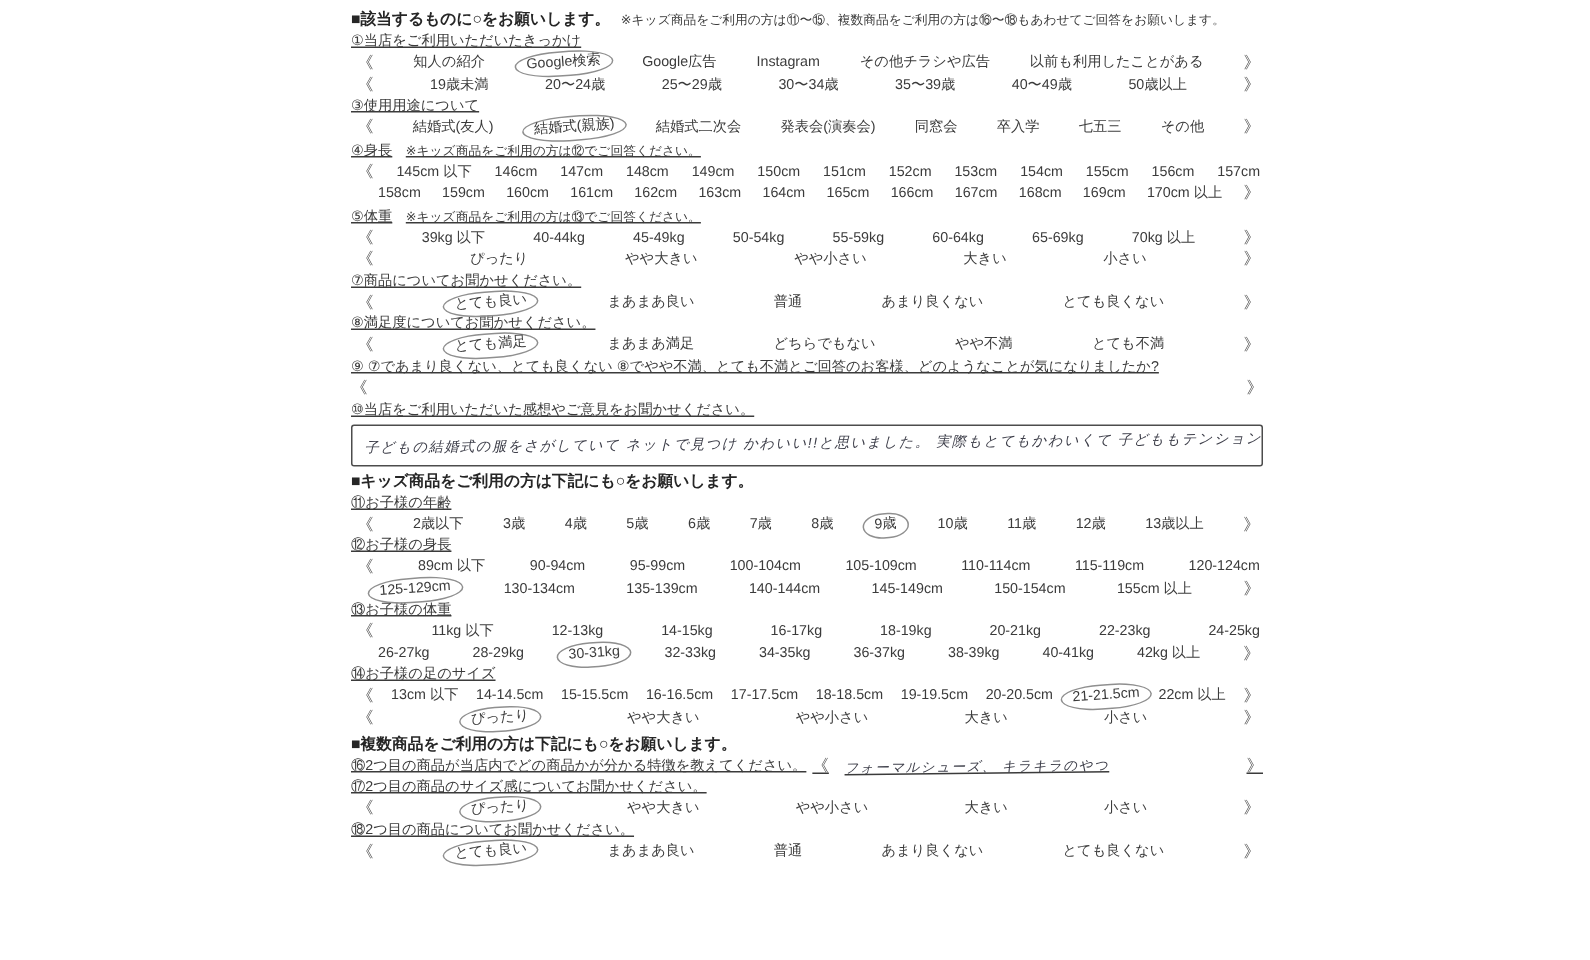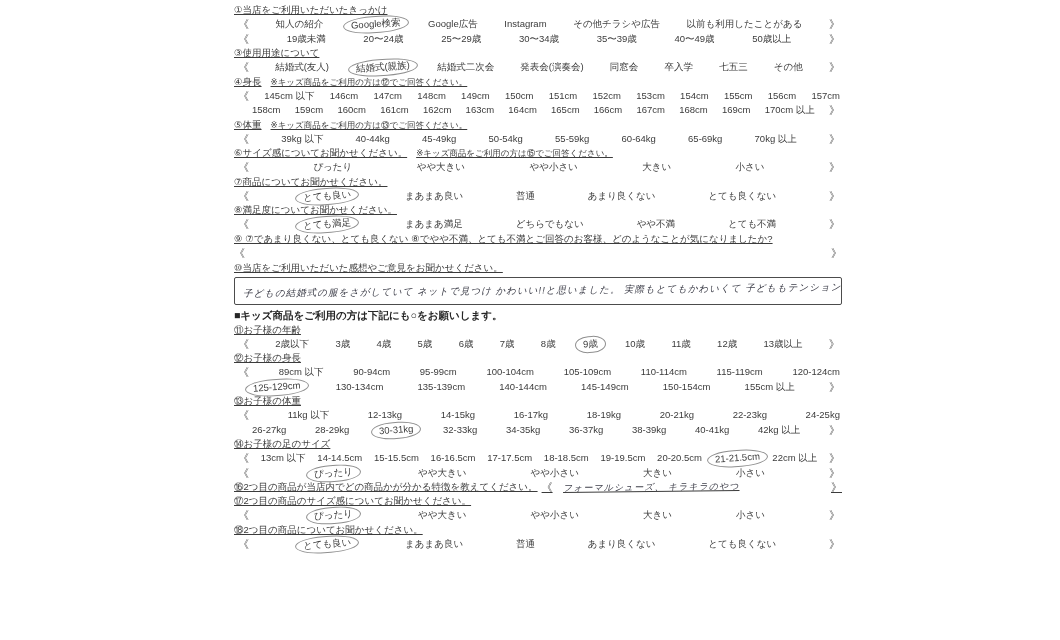--- a/index.html
+++ b/index.html
@@ -31,20 +31,21 @@
   }
   .free-row{display:flex;justify-content:space-between;align-items:center;line-height:15px;}
   .inline-free{display:flex;align-items:flex-end;gap:4px;}
   .inline-free .spacer{flex:1 1 auto;}
   .inline-free .hand{font-size:9px;margin-left:6px;}
 </style>
 </head>
 <body>
 
 <div class="sheet" id="form-body">
+    <div class="sec"><span>■該当するものに○をお願いします。</span><span class="note">※キッズ商品をご利用の方は⑪〜⑮、複数商品をご利用の方は⑯〜⑱もあわせてご回答をお願いします。</span></div>
     <div class="q"><span>①当店をご利用いただいたきっかけ</span></div>
     <div class="row">
       <span class="bracket">《</span>
       <span class="opt">知人の紹介</span>
       <span class="opt circ">Google検索</span>
       <span class="opt">Google広告</span>
       <span class="opt">Instagram</span>
       <span class="opt">その他チラシや広告</span>
       <span class="opt">以前も利用したことがある</span>
       <span class="bracket">》</span>
@@ -112,21 +113,20 @@
       <span class="opt">39kg 以下</span>
       <span class="opt">40-44kg</span>
       <span class="opt">45-49kg</span>
       <span class="opt">50-54kg</span>
       <span class="opt">55-59kg</span>
       <span class="opt">60-64kg</span>
       <span class="opt">65-69kg</span>
       <span class="opt">70kg 以上</span>
       <span class="bracket">》</span>
     </div>
-    <div class="q"><span>⑥サイズ感についてお聞かせください。</span><span class="qnote">※キッズ商品をご利用の方は⑮でご回答ください。</span></div>
     <div class="row">
       <span class="bracket">《</span>
       <span class="opt">ぴったり</span>
       <span class="opt">やや大きい</span>
       <span class="opt">やや小さい</span>
       <span class="opt">大きい</span>
       <span class="opt">小さい</span>
       <span class="bracket">》</span>
     </div>
     <div class="q"><span>⑦商品についてお聞かせください。</span></div>
@@ -237,20 +237,21 @@
     </div>
     <div class="row">
       <span class="bracket">《</span>
       <span class="opt circ">ぴったり</span>
       <span class="opt">やや大きい</span>
       <span class="opt">やや小さい</span>
       <span class="opt">大きい</span>
       <span class="opt">小さい</span>
       <span class="bracket">》</span>
     </div>
+    <div class="sec"><span>■複数商品をご利用の方は下記にも○をお願いします。</span></div>
     <div class="q inline-free">
       <span>⑯2つ目の商品が当店内でどの商品かが分かる特徴を教えてください。</span>
       <span class="bracket">《</span>
       <span class="hand">フォーマルシューズ、 キラキラのやつ</span>
       <span class="spacer"></span>
       <span class="bracket">》</span>
     </div>
     <div class="q"><span>⑰2つ目の商品のサイズ感についてお聞かせください。</span></div>
     <div class="row">
       <span class="bracket">《</span>

